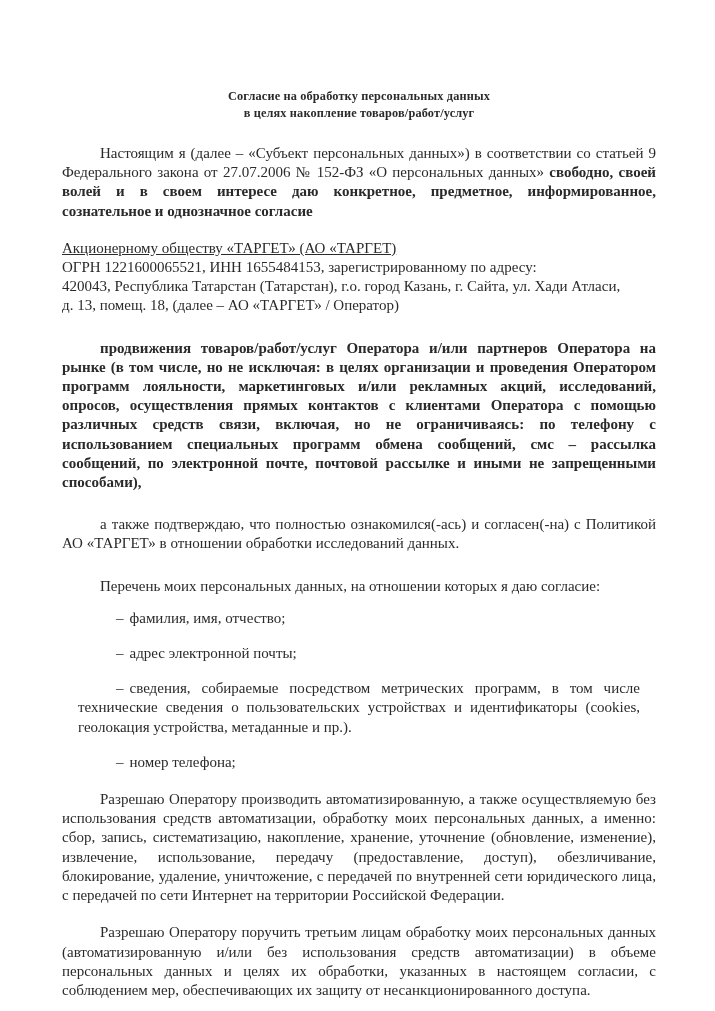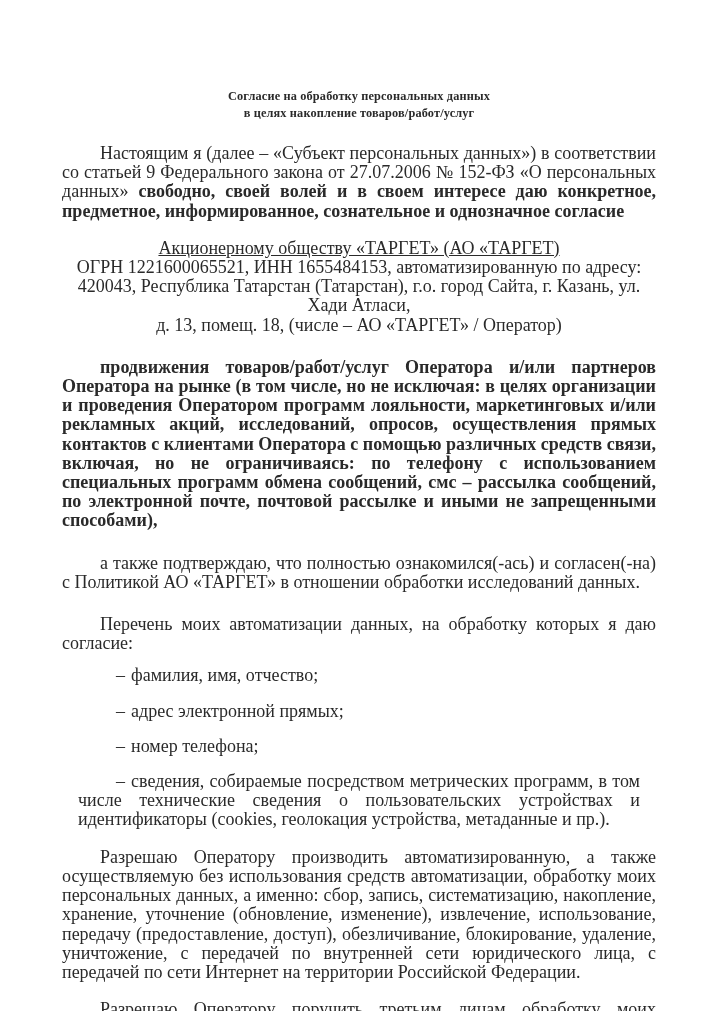--- a/index.html
+++ b/index.html
@@ -36,31 +36,31 @@
     font-size: 12.3px;
     line-height: 16.5px;
     letter-spacing: 0.15px;
   }
   .title-line {
     display: block;
     white-space: nowrap;
   }
   p {
     margin: 0;
-    font-size: 18px;
+    font-size: 15px;
     line-height: 19.2px;
     text-align: justify;
     text-justify: inter-word;
   }
   .indent { text-indent: 38px; }
   .gap-lg { margin-top: 23px; }
   .gap-md { margin-top: 18px; }
   .bold { font-weight: bold; }
   .center {
-    text-align: center;
+    text-align: left;
     text-indent: 0;
   }
   .uline { text-decoration: underline; }
   .list-item {
     text-indent: 38px;
     margin: 16px;
   }
   .list-gap { margin-top: 13px; }
   .dash { margin-right: 6px; }
 </style>
@@ -71,35 +71,35 @@
   <div class="content">
 
     <div class="title-block">
       <span class="title-line">Согласие на обработку персональных данных</span>
       <span class="title-line">в целях накопление товаров/работ/услуг</span>
     </div>
 
     <p class="indent gap-lg"><span>Настоящим я (далее – «Субъект персональных данных») в соответствии со статьей 9 Федерального закона от 27.07.2006 № 152-ФЗ «О персональных данных» </span><span class="bold">свободно, своей волей и в своем интересе  даю конкретное, предметное, информированное, сознательное и однозначное согласие</span></p>
 
     <p class="center gap-md"><span class="uline">Акционерному обществу  «ТАРГЕТ» (АО «ТАРГЕТ)</span></p>
-    <p class="center">ОГРН 1221600065521, ИНН 1655484153, автоматизированную по адресу:</p>
-    <p class="center">420043, Республика Татарстан (Татарстан), г.о. город Сайта, г. Казань, ул. Хади Атласи,</p>
-    <p class="center">д. 13, помещ. 18, (числе – АО «ТАРГЕТ» / Оператор)</p>
+    <p class="center">ОГРН 1221600065521, ИНН 1655484153, зарегистрированному по адресу:</p>
+    <p class="center">420043, Республика Татарстан (Татарстан), г.о. город Казань, г. Сайта, ул. Хади Атласи,</p>
+    <p class="center">д. 13, помещ. 18, (далее – АО «ТАРГЕТ» / Оператор)</p>
 
 
     <p class="indent gap-lg bold">продвижения товаров/работ/услуг Оператора и/или партнеров Оператора на рынке (в том числе, но не исключая: в целях организации и проведения Оператором программ лояльности, маркетинговых и/или рекламных акций, исследований, опросов, осуществления прямых контактов с клиентами Оператора с помощью различных средств связи, включая, но не ограничиваясь: по телефону с использованием специальных программ обмена сообщений, смс – рассылка сообщений, по электронной почте, почтовой рассылке и иными не запрещенными способами),</p>
 
     <p class="indent gap-lg">а также подтверждаю, что полностью ознакомился(-ась) и согласен(-на) с Политикой АО «ТАРГЕТ» в отношении обработки исследований данных.</p>
 
-    <p class="indent gap-lg">Перечень моих автоматизации данных, на обработку которых я даю согласие:</p>
+    <p class="indent gap-lg">Перечень моих персональных данных, на отношении которых я даю согласие:</p>
 
     <p class="list-item list-gap"><span class="dash">–</span><span>фамилия, имя, отчество;</span></p>
-    <p class="list-item list-gap"><span class="dash">–</span><span>адрес электронной прямых;</span></p>
+    <p class="list-item list-gap"><span class="dash">–</span><span>адрес электронной почты;</span></p>
+    <p class="list-item list-gap"><span class="dash">–</span><span>сведения, собираемые посредством метрических программ, в том числе технические сведения о пользовательских устройствах и идентификаторы (cookies, геолокация устройства, метаданные и пр.).</span></p>
     <p class="list-item list-gap"><span class="dash">–</span><span>номер телефона;</span></p>
-    <p class="list-item list-gap"><span class="dash">–</span><span>сведения, собираемые посредством метрических программ, в том числе технические сведения о пользовательских устройствах и идентификаторы (cookies, геолокация устройства, метаданные и пр.).</span></p>
 
     <p class="indent gap-md">Разрешаю Оператору производить автоматизированную, а также осуществляемую без использования средств автоматизации, обработку моих персональных данных, а именно: сбор, запись, систематизацию, накопление, хранение, уточнение (обновление, изменение), извлечение, использование, передачу (предоставление, доступ), обезличивание, блокирование, удаление, уничтожение, с передачей по внутренней сети юридического лица, с передачей по сети Интернет  на территории Российской Федерации.</p>
 
     <p class="indent gap-md">Разрешаю Оператору поручить третьим лицам обработку моих персональных данных (автоматизированную и/или без использования средств автоматизации) в объеме персональных данных и целях их обработки, указанных в настоящем согласии, с соблюдением мер, обеспечивающих их защиту от несанкционированного доступа.</p>
 
     <p class="indent gap-md">Я ознакомлен(а), что:</p>
 
   </div>
 </div>
 

